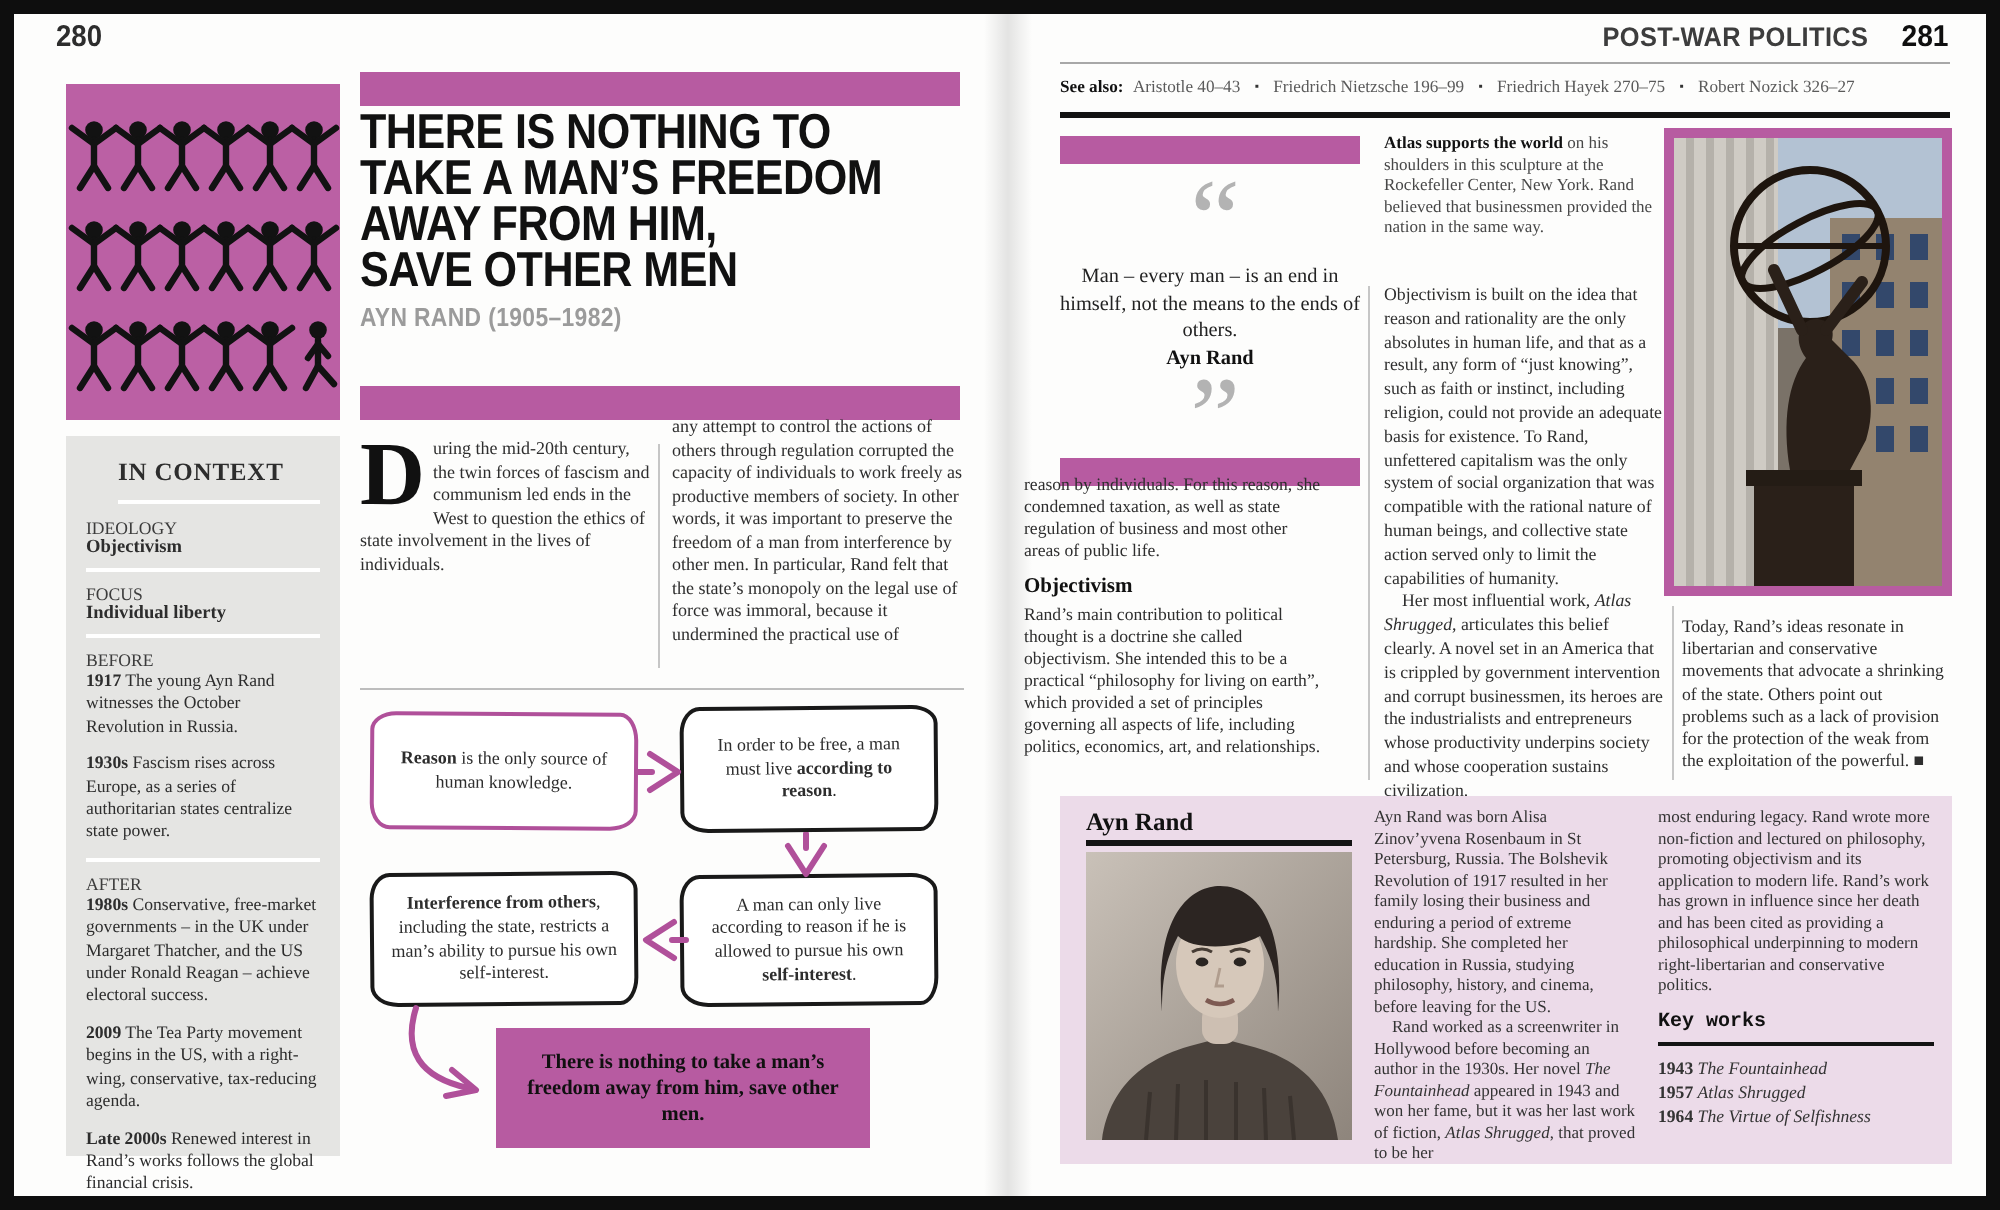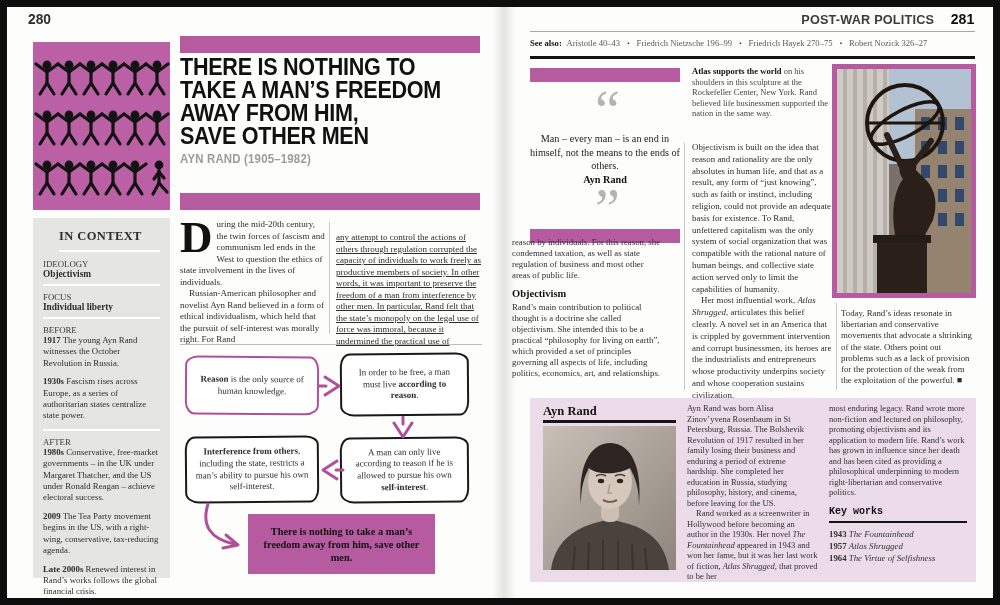--- a/index.html
+++ b/index.html
@@ -22,21 +22,21 @@
 
   .in-context{left:33px;top:218px;width:137px;height:360px;background:#e5e5e3;box-sizing:border-box;padding:11px 10px;}
   .ctx-head{font-size:12.5px;font-weight:bold;letter-spacing:.4px;border-bottom:2px solid #fff;padding-bottom:6px;margin:0 0 7px 16px;}
   .ctx-label{font-size:8.8px;color:#3c3c3c;margin-top:2px;}
   .ctx-bold{font-size:9.3px;font-weight:bold;margin-bottom:5px;}
   .ctx-div{height:2px;background:#fff;margin:5px 0 6px 0;}
   .ctx-item{font-size:8.8px;line-height:11.4px;margin:0 0 7px 0;}
 
   .col-l{width:147px;font-size:9px;line-height:11.5px;}
   .col-l1{left:180px;top:219px;}
-  .col-l2{left:336px;top:232px;text-decoration:underline;}
+  .col-l2{left:336px;top:208px;}
   .dropcap{float:left;font-size:45px;line-height:35px;font-weight:bold;padding:1px 4px 0 0;color:#111;}
   .p-indent{text-indent:9px;margin:0;}
   p{margin:0;}
   .vrule{width:1px;background:#c6c6c6;}
   .vrule-l{left:329px;top:222px;height:112px;}
   .hrule-l{left:180px;top:344px;width:302px;height:1px;background:#bdbdbd;}
 
   .dbox{box-sizing:border-box;font-size:9px;line-height:11.6px;text-align:center;
         display:flex;align-items:center;justify-content:center;padding:5px 8px;background:#fff;}
   .sketch-black{border:2.6px solid #191919;border-radius:10px 13px 9px 14px / 13px 9px 14px 10px;transform:rotate(-.5deg);}
@@ -157,21 +157,20 @@
     <div class="ctx-item"><span class="b">1930s</span> <span>Fascism rises across Europe, as a series of authoritarian states centralize state power.</span></div>
     <div class="ctx-div"></div>
     <div class="ctx-label">AFTER</div>
     <div class="ctx-item"><span class="b">1980s</span> <span>Conservative, free-market governments – in the UK under Margaret Thatcher, and the US under Ronald Reagan – achieve electoral success.</span></div>
     <div class="ctx-item"><span class="b">2009</span> <span>The Tea Party movement begins in the US, with a right-wing, conservative, tax-reducing agenda.</span></div>
     <div class="ctx-item"><span class="b">Late 2000s</span> <span>Renewed interest in Rand’s works follows the global financial crisis.</span></div>
   </aside>
 
   <div class="abs col-l col-l1">
     <p><span class="dropcap">D</span><span>uring the mid-20th century, the twin forces of fascism and communism led ends in the West to question the ethics of state involvement in the lives of individuals.</span></p>
-    <p class="p-indent">Russian-American philosopher and novelist Ayn Rand believed in a form of ethical individualism, which held that the pursuit of self-interest was morally right. For Rand</p>
   </div>
   <div class="abs vrule vrule-l"></div>
   <div class="abs col-l col-l2">
     <p>any attempt to control the actions of others through regulation corrupted the capacity of individuals to work freely as productive members of society. In other words, it was important to preserve the freedom of a man from interference by other men. In particular, Rand felt that the state’s monopoly on the legal use of force was immoral, because it undermined the practical use of</p>
   </div>
   <div class="abs hrule-l"></div>
 
   <div class="abs dbox sketch-pink dbox-reason">
     <p><span class="b">Reason</span><span> is the only source of human knowledge.</span></p>
   </div>
@@ -229,21 +228,21 @@
     <div class="qbar"></div>
   </div>
 
   <div class="abs col-r col-r1">
     <p>reason by individuals. For this reason, she condemned taxation, as well as state regulation of business and most other areas of public life.</p>
     <div class="obj-head">Objectivism</div>
     <p>Rand’s main contribution to political thought is a doctrine she called objectivism. She intended this to be a practical “philosophy for living on earth”, which provided a set of principles governing all aspects of life, including politics, economics, art, and relationships.</p>
   </div>
 
   <div class="abs caption">
-    <span class="b" style="color:#111">Atlas supports the world</span><span> on his shoulders in this sculpture at the Rockefeller Center, New York. Rand believed life businessmen supported the nation in the same way.</span>
+    <span class="b" style="color:#111">Atlas supports the world</span><span> on his shoulders in this sculpture at the Rockefeller Center, New York. Rand believed that businessmen provided the nation in the same way.</span>
   </div>
   <div class="abs vrule vrule-r1"></div>
   <div class="abs col-r col-r2">
     <p>Objectivism is built on the idea that reason and rationality are the only absolutes in human life, and that as a result, any form of “just knowing”, such as faith or instinct, including religion, could not provide an adequate basis for existence. To Rand, unfettered capitalism was the only system of social organization that was compatible with the rational nature of human beings, and collective state action served only to limit the capabilities of humanity.</p>
     <p class="p-indent"><span>Her most influential work, </span><span class="it">Atlas Shrugged</span><span>, articulates this belief clearly. A novel set in an America that is crippled by government intervention and corrupt businessmen, its heroes are the industrialists and entrepreneurs whose productivity underpins society and whose cooperation sustains civilization.</span></p>
   </div>
   <div class="abs vrule vrule-r2"></div>
 
   <div class="abs photo-atlas">
     <svg width="134" height="224" viewBox="0 0 134 224">

